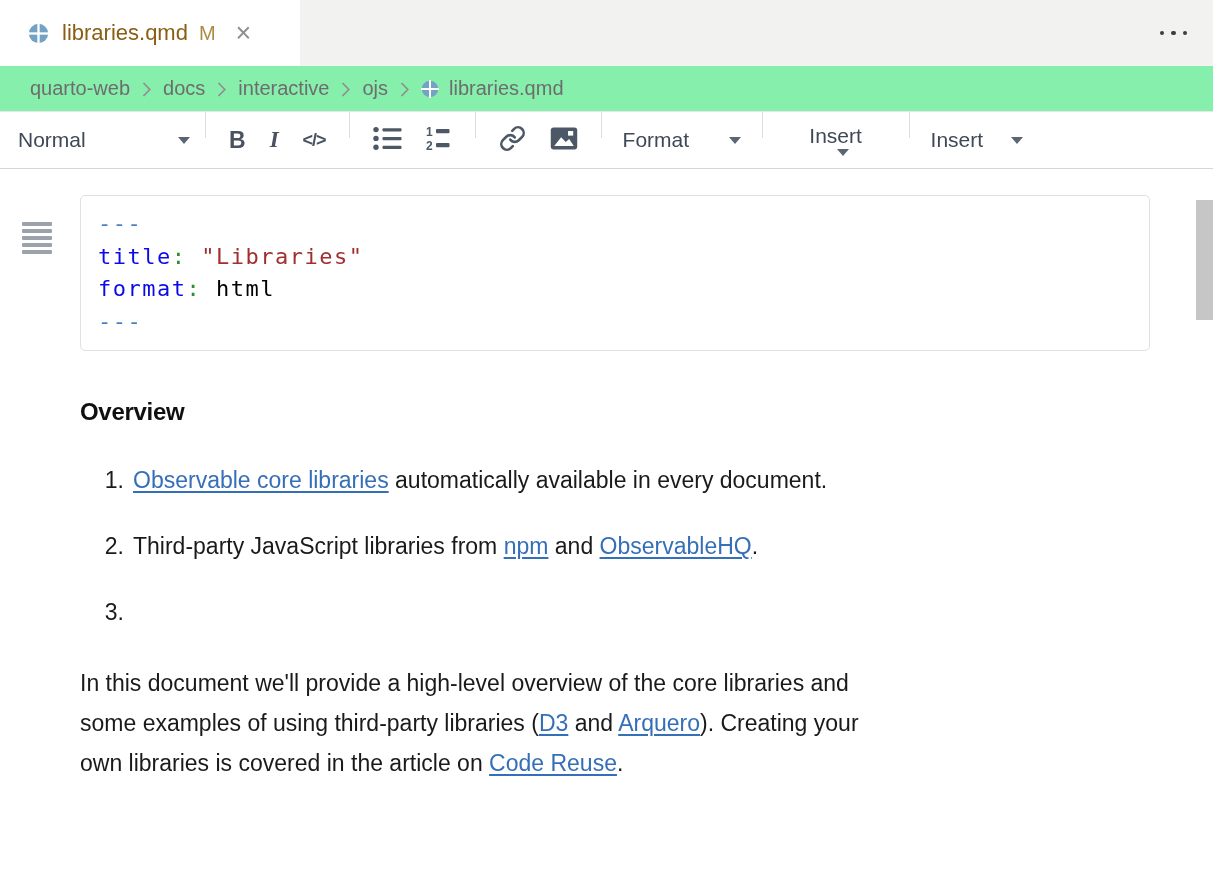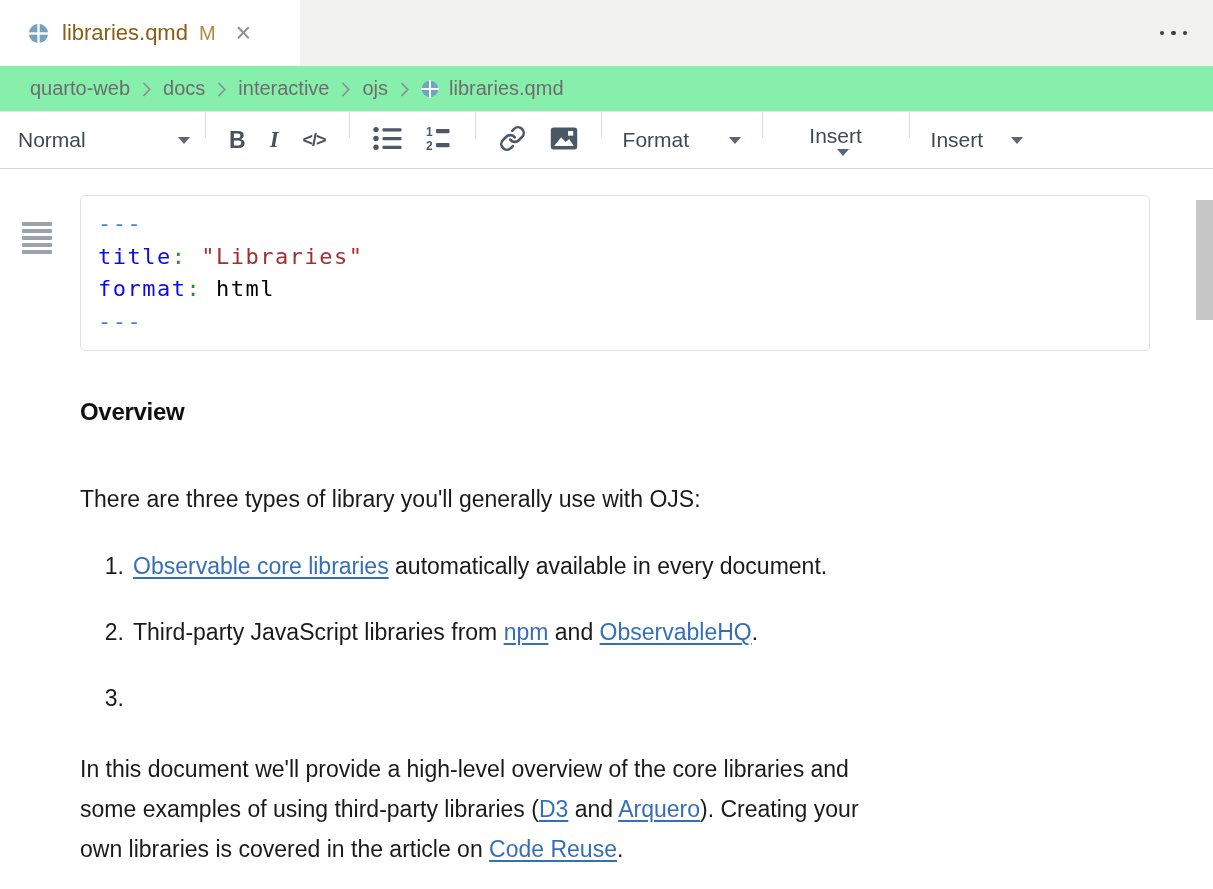--- a/index.html
+++ b/index.html
@@ -216,21 +216,20 @@
 
   <div class="yaml">
     <div class="code-line"><span class="run-delimiter">---</span></div>
     <div class="code-line"><span class="run-key">title</span><span class="run-colon">:</span><span class="run-plain"> </span><span class="run-string">"Libraries"</span></div>
     <div class="code-line"><span class="run-key">format</span><span class="run-colon">:</span><span class="run-plain"> html</span></div>
     <div class="code-line"><span class="run-delimiter">---</span></div>
   </div>
 
   <h1 class="doc-h1">Overview</h1>
 
-  <p class="para">There are three types of library you'll generally use with OJS:</p>
 
   <div class="olist">
     <div class="oli">
       <span class="num">1.</span>
       <span class="li-text"><span class="run-link">Observable core libraries</span><span class="run-plain"> automatically available in every document.</span></span>
     </div>
     <div class="oli">
       <span class="num">2.</span>
       <span class="li-text"><span class="run-plain">Third-party JavaScript libraries from </span><span class="run-link">npm</span><span class="run-plain"> and </span><span class="run-link">ObservableHQ</span><span class="run-plain">.</span></span>
     </div>

